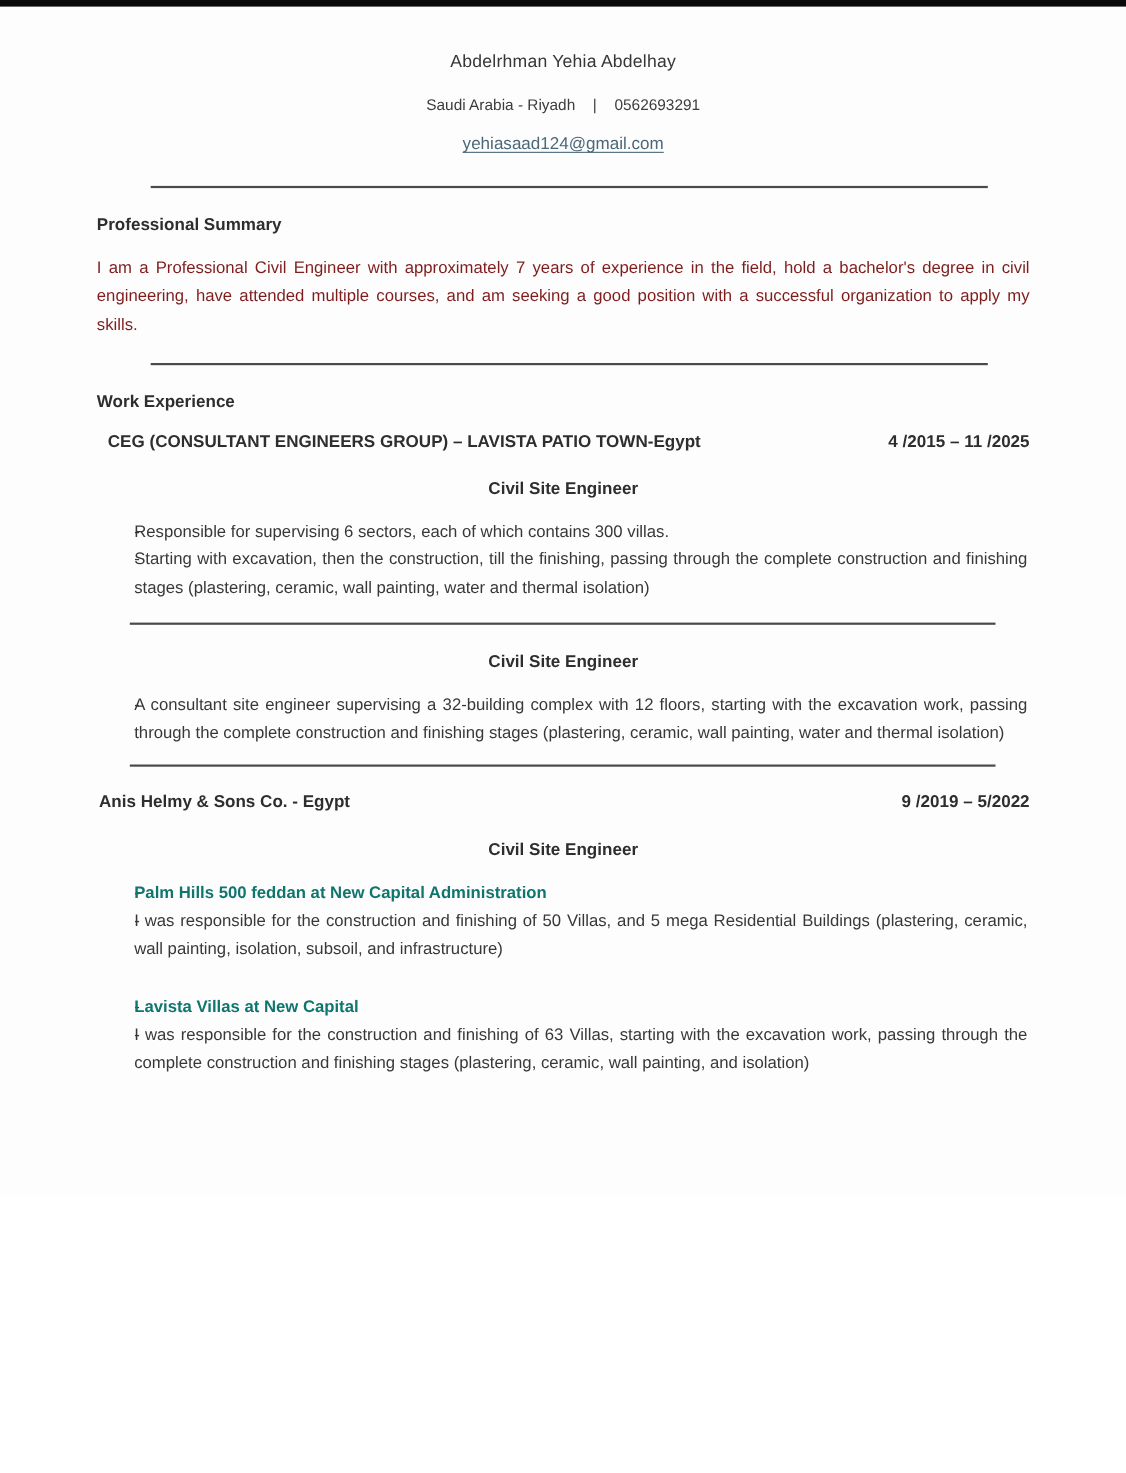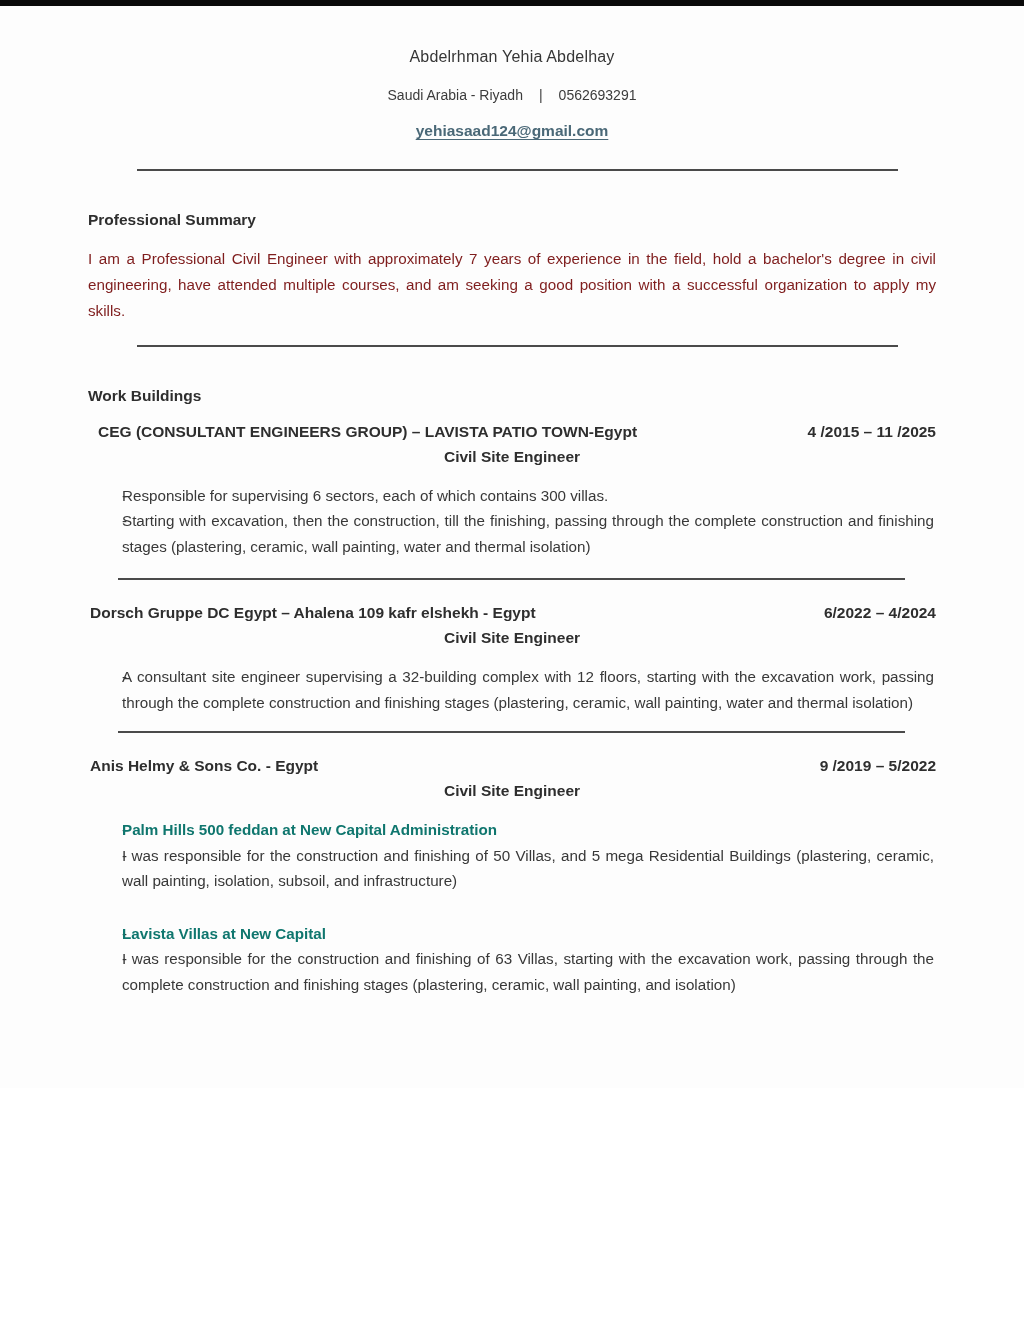--- a/index.html
+++ b/index.html
@@ -37,21 +37,20 @@
     font-size: 14px;
     color: #3c3c3c;
   }
   .contact-line .bar { padding: 0 16px; color: #3c3c3c; }
   .email-line { margin-top: 19px; }
   .email-line a {
     font-size: 15.5px;
     color: #4a6877;
     text-decoration: underline;
     text-underline-offset: 3px;
-    font-weight: bold;
   }
 
   
   .rule {
     border: none;
     height: 2px;
     background: #4a4a4a;
   }
   .rule-1 { margin: 29px 38px 0 49px; }
   .rule-2 { margin: 21px 38px 0 49px; height: 1.8px; }
@@ -61,21 +60,21 @@
     position: absolute;
     left: 88px;
     right: 92px;
     top: 1236px;
     height: 1px;
     background: #bdbdbd;
   }
 
   
   .section-heading {
-    margin-top: 40px;
+    margin-top: 25px;
     font-size: 15.5px;
     font-weight: bold;
     color: #2e2e2e;
   }
   .summary-text {
     margin-top: 17px;
     font-size: 15.2px;
     line-height: 26px;
     text-align: justify;
     color: #7f1d1d;
@@ -88,21 +87,21 @@
     align-items: center;
     font-size: 15.5px;
     font-weight: bold;
     color: #2e2e2e;
   }
   .job-header .dates { white-space: nowrap; padding-left: 12px; }
   .job1 { margin-top: 18px; padding-left: 10px; }
   .job2 { margin-top: 24px; padding-left: 2px; }
   .job3 { margin-top: 24px; padding-left: 2px; }
   .job-title {
-    margin-top: 7px;
+    margin-top: 25px;
     text-align: center;
     font-size: 15.5px;
     font-weight: bold;
     color: #2e2e2e;
   }
   .bullets { margin-top: 17px; }
   .bullet {
     display: flex;
     font-size: 15.2px;
     line-height: 25.5px;
@@ -156,44 +155,40 @@
       </div>
     </div>
 
     <hr class="rule rule-1">
 
     <div class="section-heading">Professional Summary</div>
     <p class="summary-text">I am a Professional Civil Engineer with approximately 7 years of experience in the field, hold a bachelor's degree in civil engineering, have attended multiple courses, and am seeking a good position with a successful organization to apply my skills.</p>
 
     <hr class="rule rule-2">
 
-    <div class="section-heading">Work Buildings</div>
+    <div class="section-heading">Work Experience</div>
 
     <div class="job-header job1">
       <span>CEG (CONSULTANT ENGINEERS GROUP) – LAVISTA PATIO TOWN-Egypt</span>
       <span class="dates">4 /2015 – 11 /2025</span>
     </div>
     <div class="job-title">Civil Site Engineer</div>
     <div class="bullets">
       <div class="bullet">
         <span class="dash">-</span>
         <span class="btext">Responsible for supervising 6 sectors, each of which contains 300 villas.</span>
       </div>
       <div class="bullet">
         <span class="dash">-</span>
         <span class="btext">Starting with excavation, then the construction, till the finishing, passing through the complete construction and finishing stages (plastering, ceramic, wall painting, water and thermal isolation)</span>
       </div>
     </div>
 
     <hr class="rule rule-3">
 
-    <div class="job-header job2">
-      <span>Dorsch Gruppe DC Egypt –  Ahalena 109 kafr elshekh - Egypt</span>
-      <span class="dates">6/2022 – 4/2024</span>
-    </div>
     <div class="job-title">Civil Site Engineer</div>
     <div class="bullets">
       <div class="bullet">
         <span class="dash">-</span>
         <span class="btext">A consultant site engineer supervising a 32-building complex with 12 floors, starting with the excavation work, passing through the complete construction and finishing stages (plastering, ceramic, wall painting, water and thermal isolation)</span>
       </div>
     </div>
 
     <hr class="rule rule-4">
 

